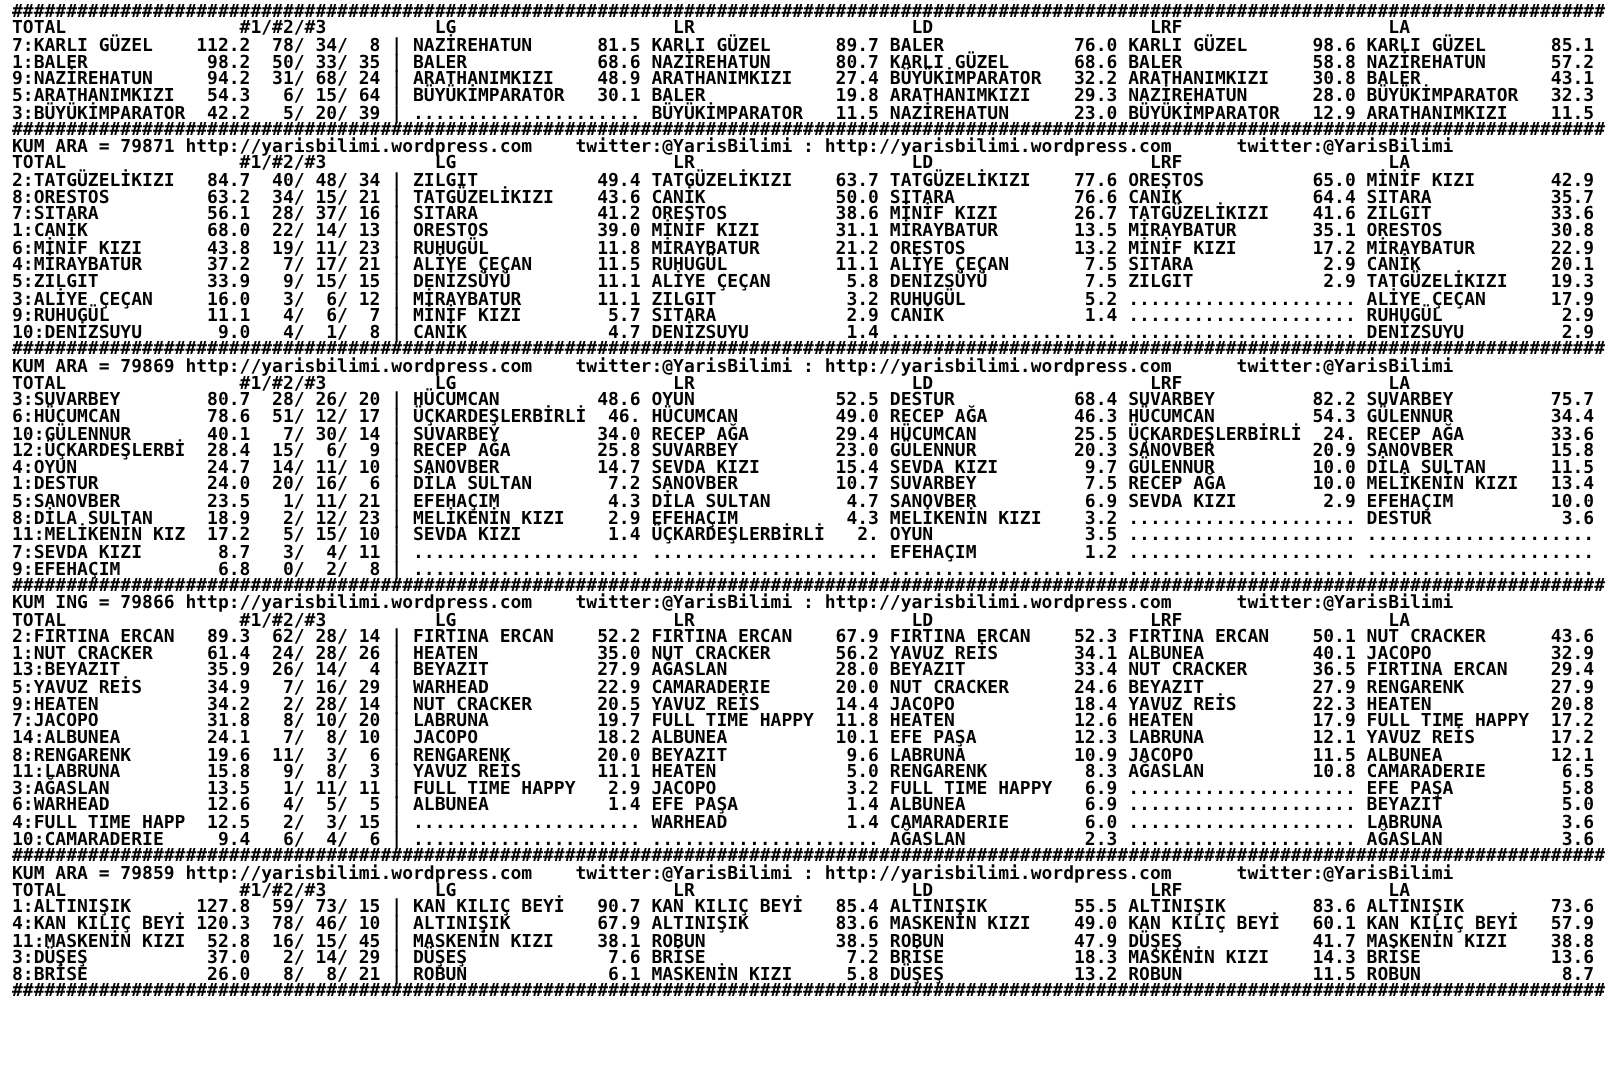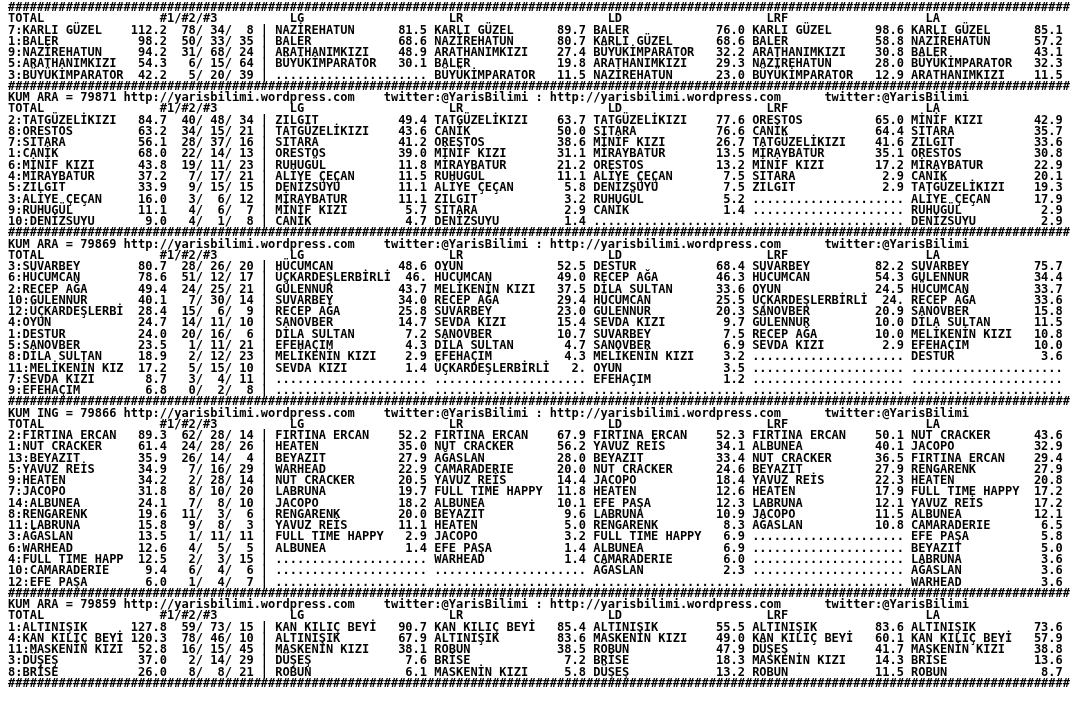--- a/index.html
+++ b/index.html
@@ -38,25 +38,24 @@
       <div class="line">3:ALİYE ÇEÇAN     16.0   3/  6/ 12 | MİRAYBATUR       11.1 ZILGIT            3.2 RUHUGÜL           5.2 ..................... ALİYE ÇEÇAN      17.9 </div>
       <div class="line">9:RUHUGÜL         11.1   4/  6/  7 | MİNİF KIZI        5.7 SITARA            2.9 CANİK             1.4 ..................... RUHUGÜL           2.9 </div>
       <div class="line">10:DENİZSUYU       9.0   4/  1/  8 | CANİK             4.7 DENİZSUYU         1.4 ..................... ..................... DENİZSUYU         2.9 </div>
     </div>
     <div>
       <div class="line">###################################################################################################################################################</div>
       <div class="line">KUM ARA = 79869 http://yarisbilimi.wordpress.com    twitter:@YarisBilimi : http://yarisbilimi.wordpress.com      twitter:@YarisBilimi</div>
       <div class="line">TOTAL                #1/#2/#3          LG                    LR                    LD                    LRF                   LA</div>
       <div class="line">3:SUVARBEY        80.7  28/ 26/ 20 | HÜCUMCAN         48.6 OYUN             52.5 DESTUR           68.4 SUVARBEY         82.2 SUVARBEY         75.7 </div>
       <div class="line">6:HÜCUMCAN        78.6  51/ 12/ 17 | ÜÇKARDEŞLERBİRLİ  46. HÜCUMCAN         49.0 RECEP AĞA        46.3 HÜCUMCAN         54.3 GÜLENNUR         34.4 </div>
-      <div class="line">2:RECEP AĞA       49.4  24/ 25/ 21 | GÜLENNUR         43.7 MELİKENİN KIZI   37.5 DİLA SULTAN      33.6 OYUN             24.5 HÜCUMCAN         33.7 </div>
       <div class="line">10:GÜLENNUR       40.1   7/ 30/ 14 | SUVARBEY         34.0 RECEP AĞA        29.4 HÜCUMCAN         25.5 ÜÇKARDEŞLERBİRLİ  24. RECEP AĞA        33.6 </div>
       <div class="line">12:ÜÇKARDEŞLERBİ  28.4  15/  6/  9 | RECEP AĞA        25.8 SUVARBEY         23.0 GÜLENNUR         20.3 SANOVBER         20.9 SANOVBER         15.8 </div>
       <div class="line">4:OYUN            24.7  14/ 11/ 10 | SANOVBER         14.7 SEVDA KIZI       15.4 SEVDA KIZI        9.7 GÜLENNUR         10.0 DİLA SULTAN      11.5 </div>
-      <div class="line">1:DESTUR          24.0  20/ 16/  6 | DİLA SULTAN       7.2 SANOVBER         10.7 SUVARBEY          7.5 RECEP AĞA        10.0 MELİKENİN KIZI   10.8 </div>
+      <div class="line">1:DESTUR          24.0  20/ 16/  6 | DİLA SULTAN       7.2 SANOVBER         10.7 SUVARBEY          7.5 RECEP AĞA        10.0 MELİKENİN KIZI   13.4 </div>
       <div class="line">5:SANOVBER        23.5   1/ 11/ 21 | EFEHAÇIM          4.3 DİLA SULTAN       4.7 SANOVBER          6.9 SEVDA KIZI        2.9 EFEHAÇIM         10.0 </div>
       <div class="line">8:DİLA SULTAN     18.9   2/ 12/ 23 | MELİKENİN KIZI    2.9 EFEHAÇIM          4.3 MELİKENİN KIZI    3.2 ..................... DESTUR            3.6 </div>
       <div class="line">11:MELİKENİN KIZ  17.2   5/ 15/ 10 | SEVDA KIZI        1.4 ÜÇKARDEŞLERBİRLİ   2. OYUN              3.5 ..................... ..................... </div>
       <div class="line">7:SEVDA KIZI       8.7   3/  4/ 11 | ..................... ..................... EFEHAÇIM          1.2 ..................... ..................... </div>
       <div class="line">9:EFEHAÇIM         6.8   0/  2/  8 | ..................... ..................... ..................... ..................... ..................... </div>
     </div>
     <div>
       <div class="line">###################################################################################################################################################</div>
       <div class="line">KUM ING = 79866 http://yarisbilimi.wordpress.com    twitter:@YarisBilimi : http://yarisbilimi.wordpress.com      twitter:@YarisBilimi</div>
       <div class="line">TOTAL                #1/#2/#3          LG                    LR                    LD                    LRF                   LA</div>
@@ -66,21 +65,20 @@
       <div class="line">5:YAVUZ REİS      34.9   7/ 16/ 29 | WARHEAD          22.9 CAMARADERIE      20.0 NUT CRACKER      24.6 BEYAZIT          27.9 RENGARENK        27.9 </div>
       <div class="line">9:HEATEN          34.2   2/ 28/ 14 | NUT CRACKER      20.5 YAVUZ REİS       14.4 JACOPO           18.4 YAVUZ REİS       22.3 HEATEN           20.8 </div>
       <div class="line">7:JACOPO          31.8   8/ 10/ 20 | LABRUNA          19.7 FULL TIME HAPPY  11.8 HEATEN           12.6 HEATEN           17.9 FULL TIME HAPPY  17.2 </div>
       <div class="line">14:ALBUNEA        24.1   7/  8/ 10 | JACOPO           18.2 ALBUNEA          10.1 EFE PAŞA         12.3 LABRUNA          12.1 YAVUZ REİS       17.2 </div>
       <div class="line">8:RENGARENK       19.6  11/  3/  6 | RENGARENK        20.0 BEYAZIT           9.6 LABRUNA          10.9 JACOPO           11.5 ALBUNEA          12.1 </div>
       <div class="line">11:LABRUNA        15.8   9/  8/  3 | YAVUZ REİS       11.1 HEATEN            5.0 RENGARENK         8.3 AĞASLAN          10.8 CAMARADERIE       6.5 </div>
       <div class="line">3:AĞASLAN         13.5   1/ 11/ 11 | FULL TIME HAPPY   2.9 JACOPO            3.2 FULL TIME HAPPY   6.9 ..................... EFE PAŞA          5.8 </div>
       <div class="line">6:WARHEAD         12.6   4/  5/  5 | ALBUNEA           1.4 EFE PAŞA          1.4 ALBUNEA           6.9 ..................... BEYAZIT           5.0 </div>
       <div class="line">4:FULL TIME HAPP  12.5   2/  3/ 15 | ..................... WARHEAD           1.4 CAMARADERIE       6.0 ..................... LABRUNA           3.6 </div>
       <div class="line">10:CAMARADERIE     9.4   6/  4/  6 | ..................... ..................... AĞASLAN           2.3 ..................... AĞASLAN           3.6 </div>
-      <div class="line">12:EFE PAŞA        6.0   1/  4/  7 | ..................... ..................... ..................... ..................... WARHEAD           3.6 </div>
     </div>
     <div>
       <div class="line">###################################################################################################################################################</div>
       <div class="line">KUM ARA = 79859 http://yarisbilimi.wordpress.com    twitter:@YarisBilimi : http://yarisbilimi.wordpress.com      twitter:@YarisBilimi</div>
       <div class="line">TOTAL                #1/#2/#3          LG                    LR                    LD                    LRF                   LA</div>
       <div class="line">1:ALTINIŞIK      127.8  59/ 73/ 15 | KAN KILIÇ BEYİ   90.7 KAN KILIÇ BEYİ   85.4 ALTINIŞIK        55.5 ALTINIŞIK        83.6 ALTINIŞIK        73.6 </div>
       <div class="line">4:KAN KILIÇ BEYİ 120.3  78/ 46/ 10 | ALTINIŞIK        67.9 ALTINIŞIK        83.6 MASKENİN KIZI    49.0 KAN KILIÇ BEYİ   60.1 KAN KILIÇ BEYİ   57.9 </div>
       <div class="line">11:MASKENİN KIZI  52.8  16/ 15/ 45 | MASKENİN KIZI    38.1 ROBUN            38.5 ROBUN            47.9 DÜŞEŞ            41.7 MASKENİN KIZI    38.8 </div>
       <div class="line">3:DÜŞEŞ           37.0   2/ 14/ 29 | DÜŞEŞ             7.6 BRİSE             7.2 BRİSE            18.3 MASKENİN KIZI    14.3 BRİSE            13.6 </div>
       <div class="line">8:BRİSE           26.0   8/  8/ 21 | ROBUN             6.1 MASKENİN KIZI     5.8 DÜŞEŞ            13.2 ROBUN            11.5 ROBUN             8.7 </div>

